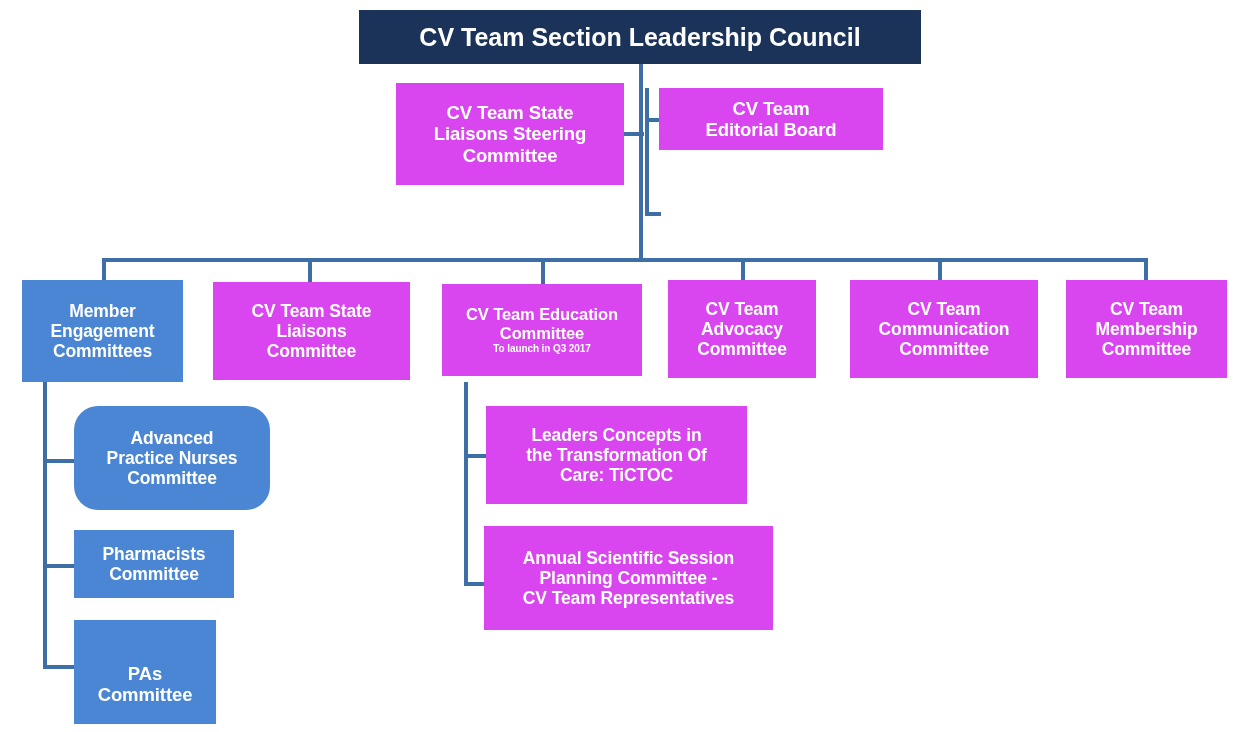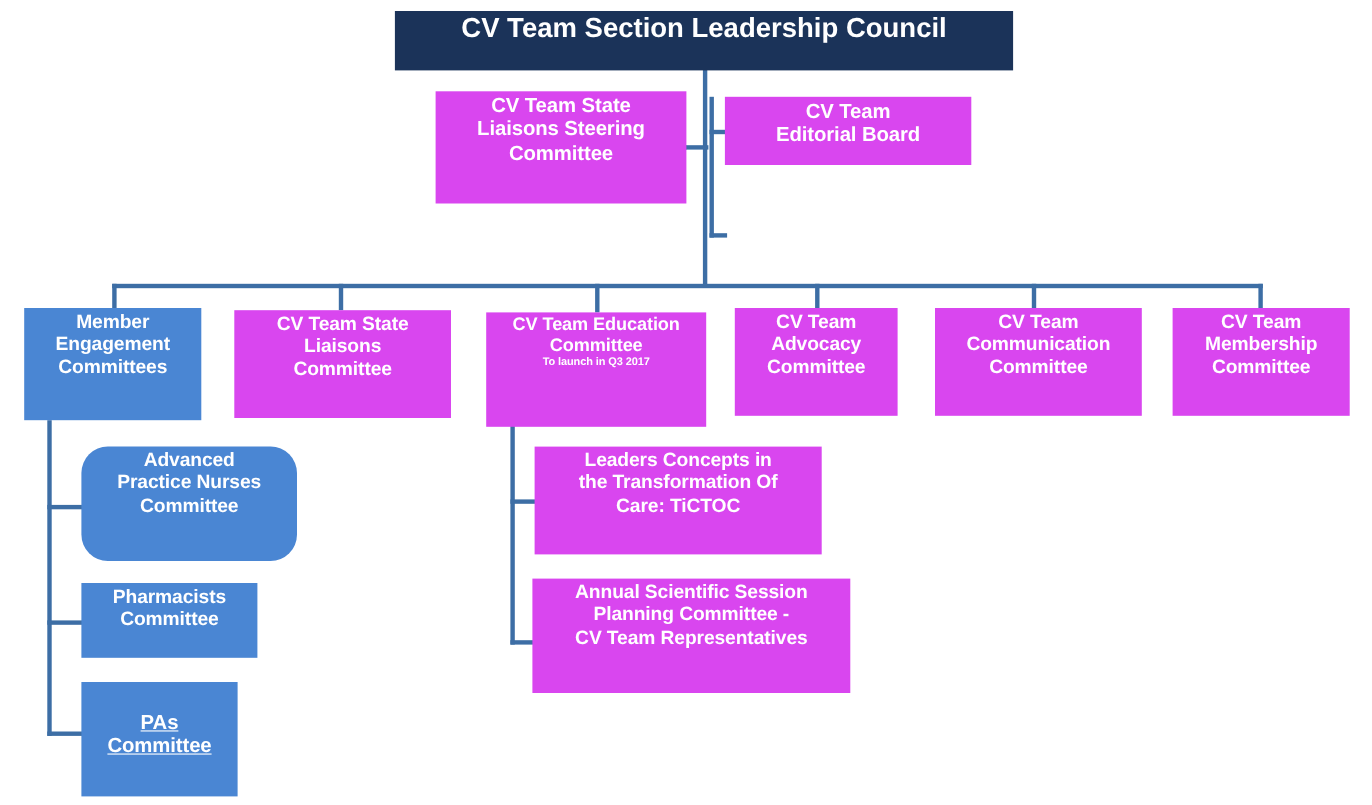--- a/index.html
+++ b/index.html
@@ -27,20 +27,21 @@
   .line.h { height: 4px; }
   .line.v { width: 4px; }
 
   
   .node {
     position: absolute;
     box-sizing: border-box;
     display: flex;
     flex-direction: column;
     align-items: center;
+    justify-content: center;
     text-align: center;
     color: #ffffff;
     font-weight: bold;
     line-height: 1.16;
     padding: 2px 4px;
     letter-spacing: -0.1px;
   }
   .node .title { white-space: pre-line; }
   .node .sub {
     font-weight: bold;
@@ -54,21 +55,21 @@
     letter-spacing: 0px;
   }
   .node.dark { background: #d946ef; }
   .node.light { background: #4a86d3; }
 
   .fs18 { font-size: 18.5px; }
   .fs17 { font-size: 17.5px; }
   .fs16 { font-size: 16.5px; }
   .fs13 { font-size: 10px; }
 
-  .node.topalign { justify-content: flex-start; padding-top: 26px; text-decoration: underline; }
+  .node.topalign { justify-content: center; padding-top: 26px; }
 </style>
 </head>
 <body>
 
 <div id="chart">
 
   <div class="line v" style="left:639px; top:62px; height:198px;"></div>
 
   <div class="line h" style="left:620px; top:132px; width:24px;"></div>
   <div class="line v" style="left:620px; top:132px; height:4px;"></div>
@@ -116,21 +117,21 @@
 Engagement
 Committees</span>
   </div>
 
   <div class="node dark fs17" style="left:213px; top:282px; width:197px; height:98px;">
     <span class="title">CV Team State
 Liaisons
 Committee</span>
   </div>
 
-  <div class="node dark fs16" style="left:442px; top:284px; width:200px; height:104px;">
+  <div class="node dark fs16" style="left:442px; top:284px; width:200px; height:92px;">
     <span class="title">CV Team Education
 Committee</span>
     <span class="sub fs13">To launch in Q3 2017</span>
   </div>
 
   <div class="node dark fs17" style="left:668px; top:280px; width:148px; height:98px;">
     <span class="title">CV Team
 Advocacy
 Committee</span>
   </div>

